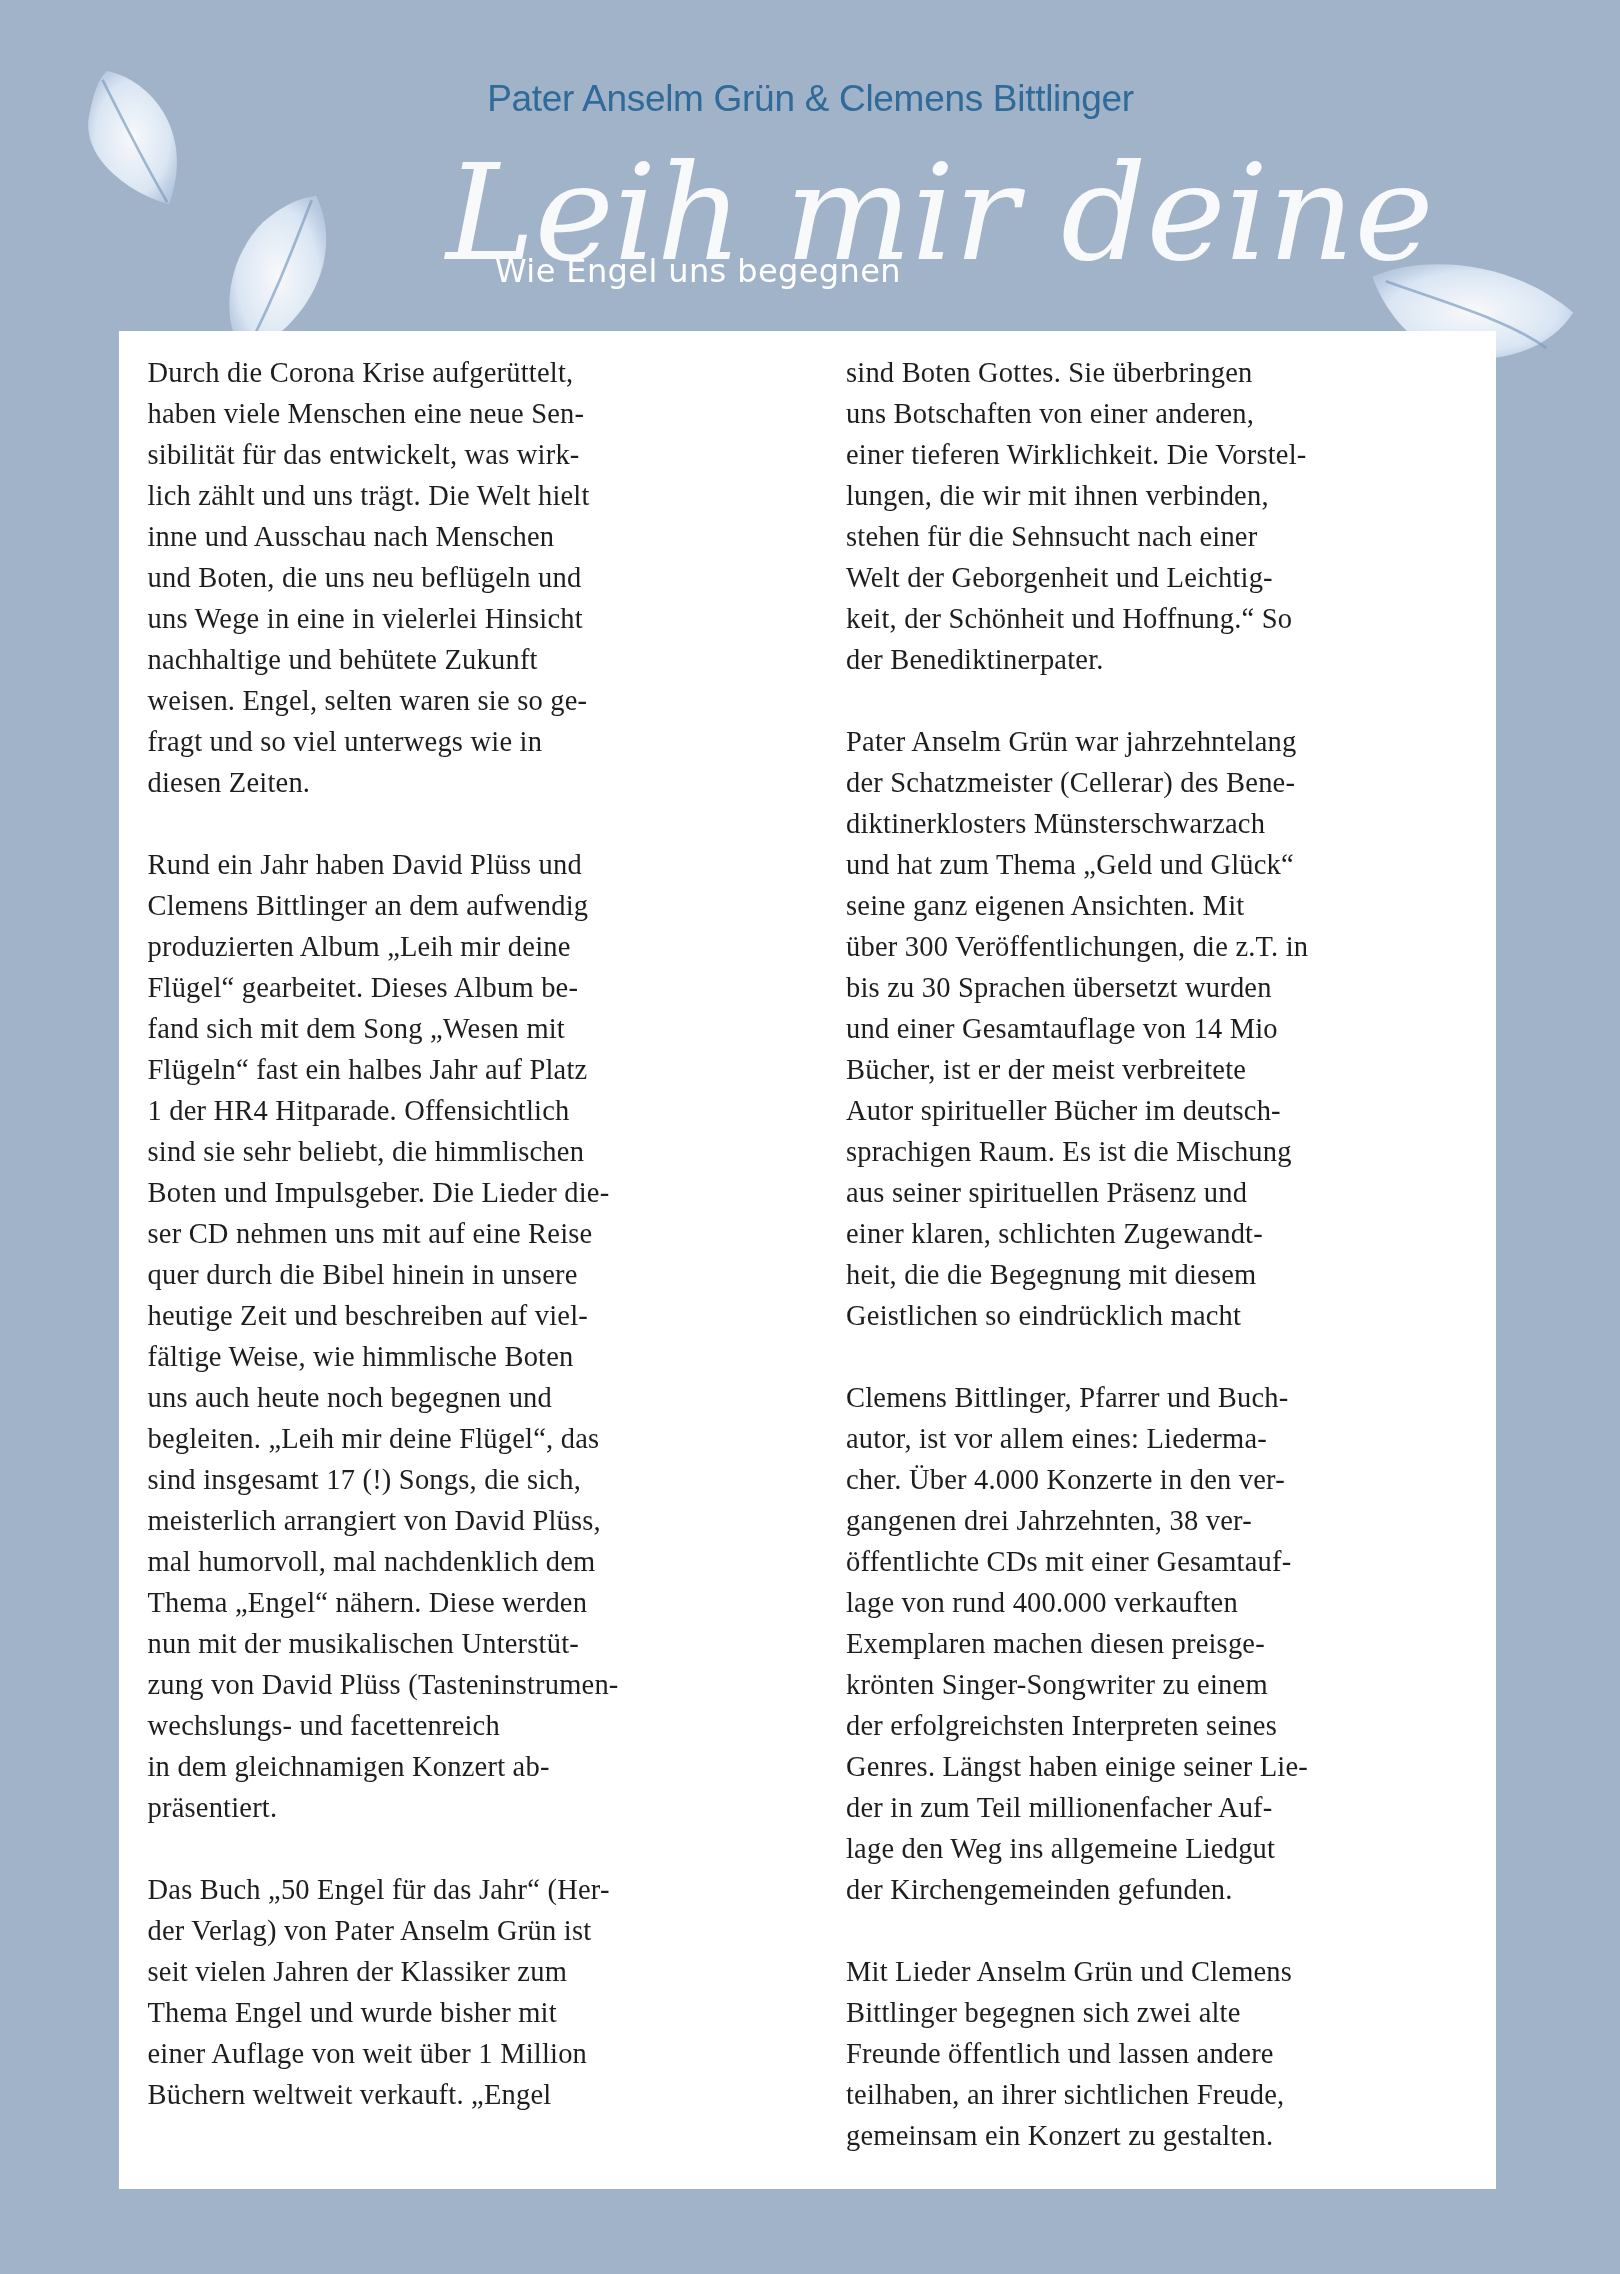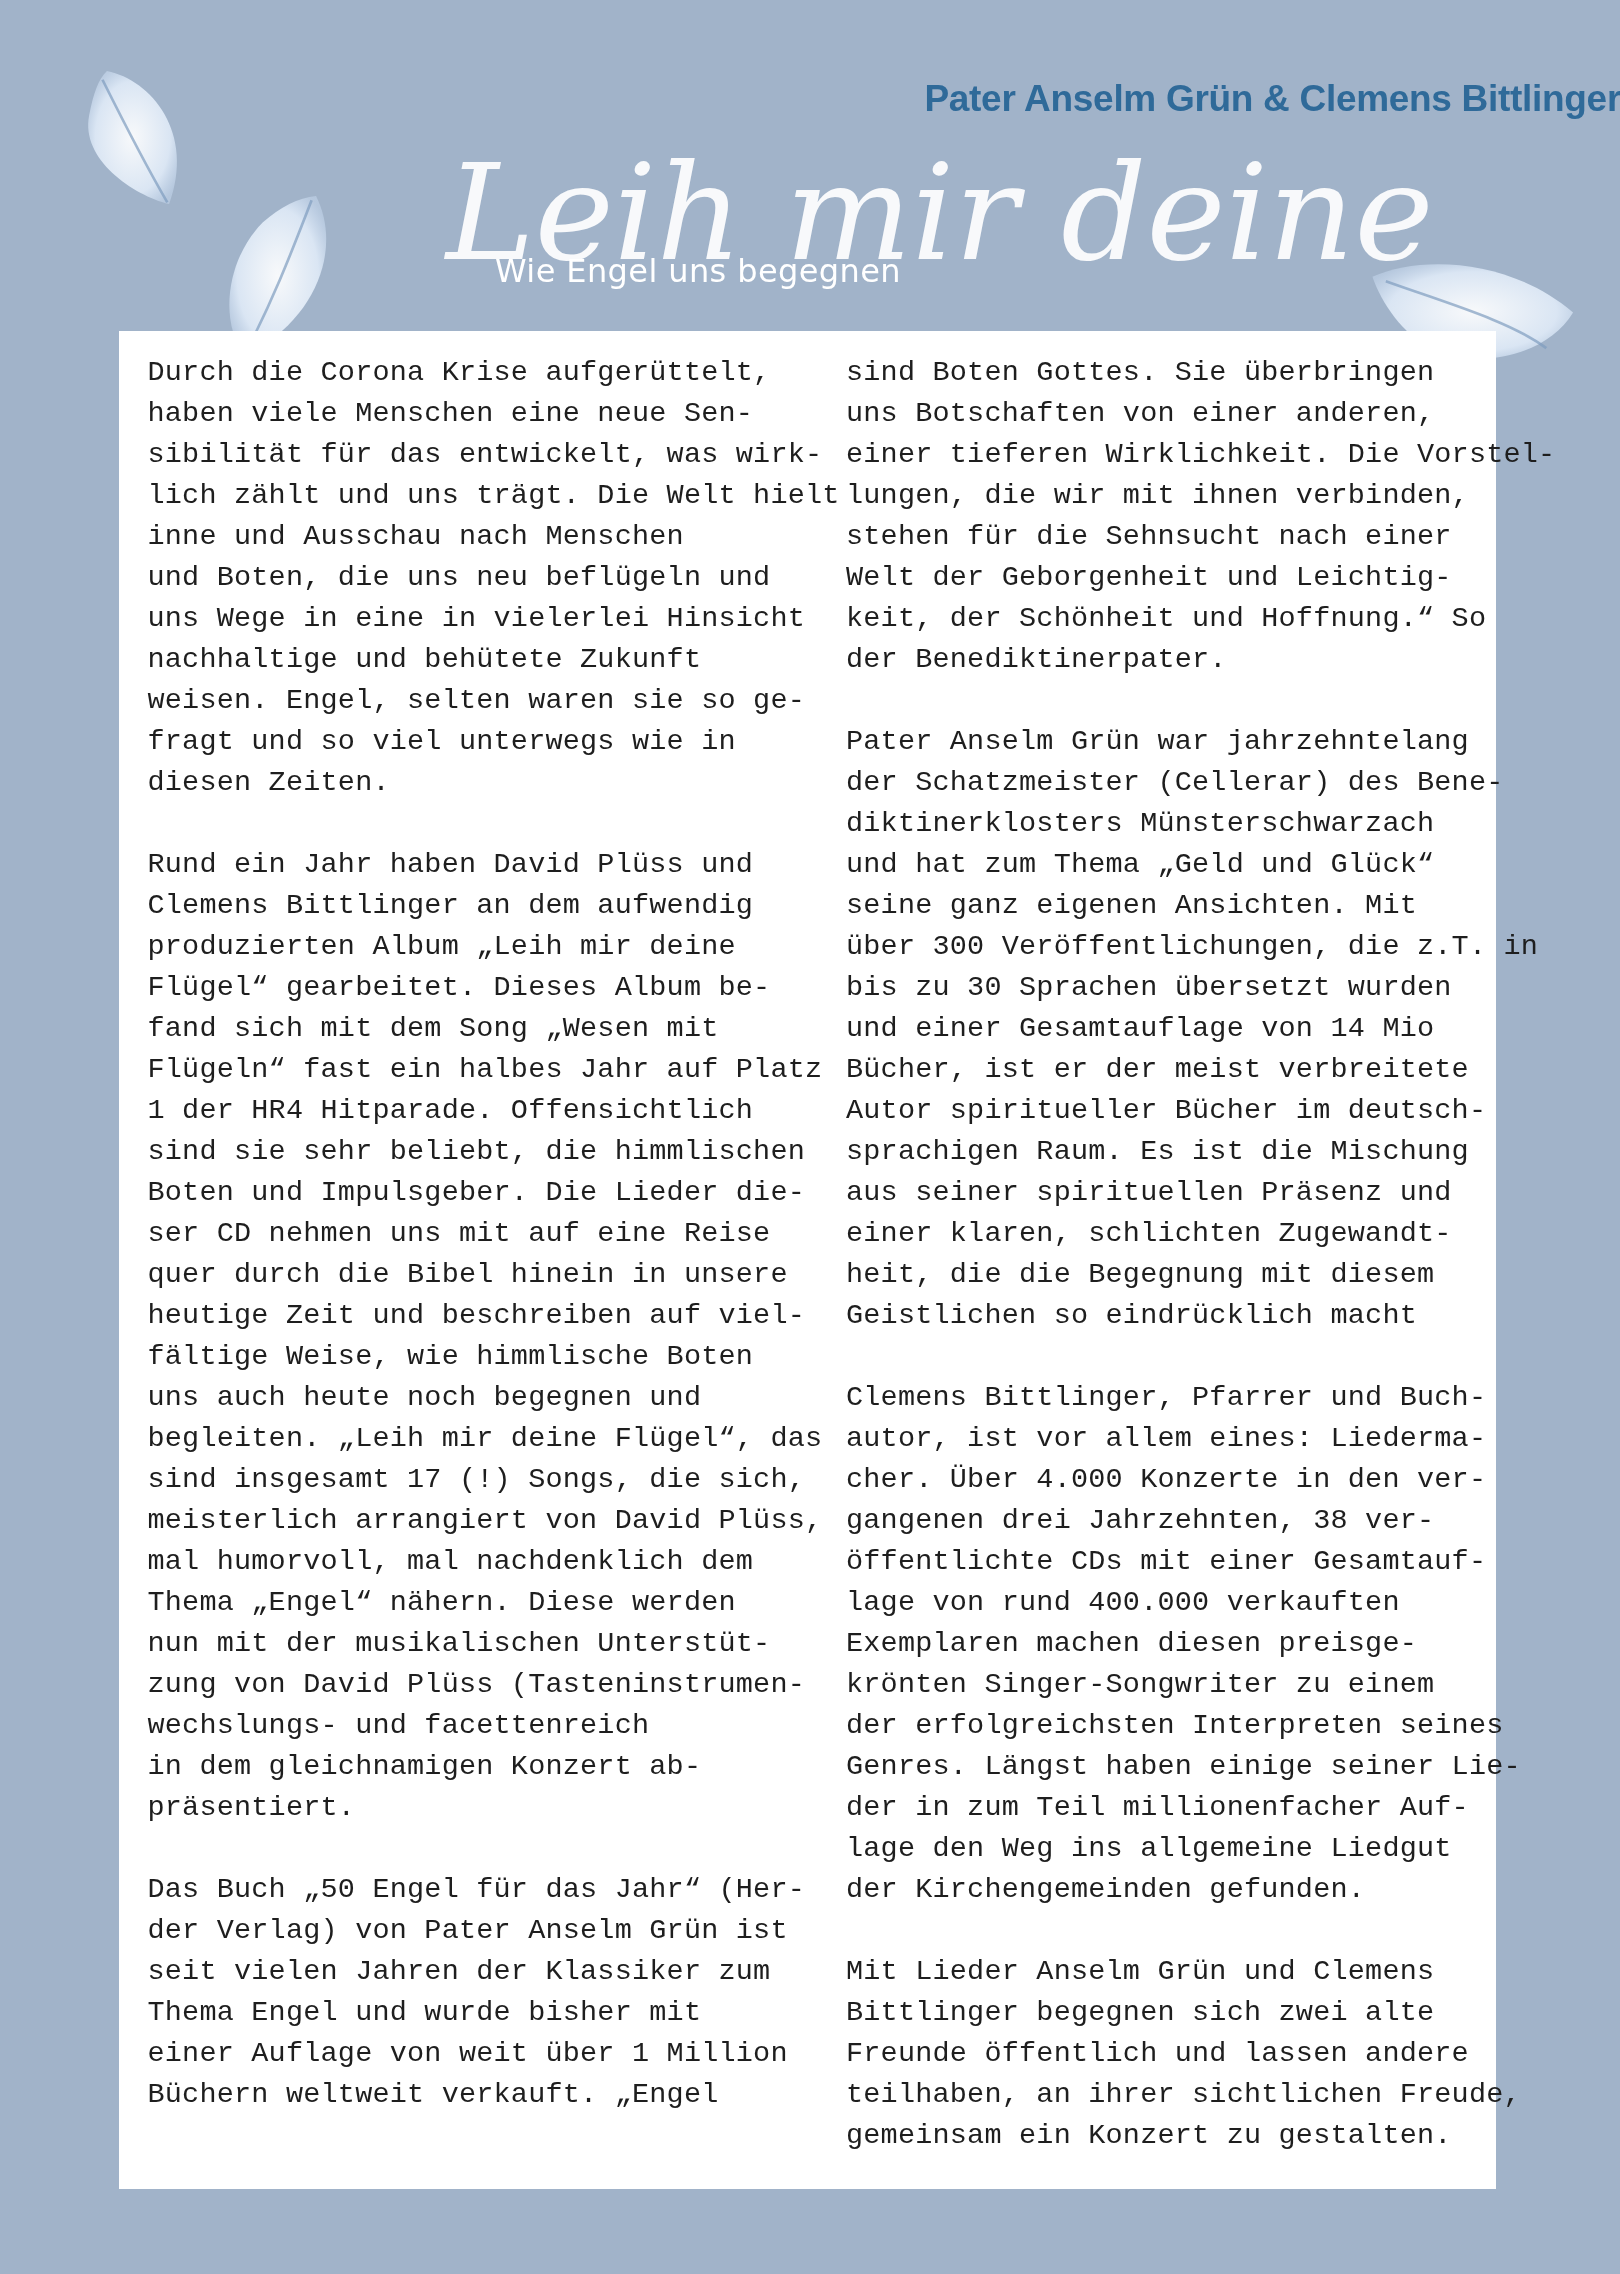--- a/index.html
+++ b/index.html
@@ -5,42 +5,42 @@
   html, body { margin: 0; padding: 0; }
   body {
     width: 1621px; height: 2274px;
     background: #a1b3c9;
     position: relative; overflow: hidden;
     font-family: "DejaVu Sans", "Liberation Sans", sans-serif;
   }
   .feather { position: absolute; }
   .header-title {
     position: absolute; left: 0; width: 1621px; top: 78px;
-    text-align: right; color: #2f6a99;
+    text-align: center; color: #2f6a99;
     font-family: "Liberation Sans", sans-serif;
-    font-weight: bold; font-size: 37px; letter-spacing: -0.3px;
+    font-weight: normal; font-size: 37px; letter-spacing: -0.3px;
   }
   .script-title {
     position: absolute; left: 437px; top: 134px; width: 998px; height: 205px;
   }
   .script-title text {
     font-family: "DejaVu Serif", serif; font-style: italic;
   }
   .subtitle {
     position: absolute; left: 495px; top: 252px;
     color: #ffffff; font-family: "DejaVu Sans", sans-serif;
     font-size: 32px; letter-spacing: 0.4px;
   }
   .panel {
     position: absolute; left: 119px; top: 331px;
     width: 1377px; height: 1858px; background: #ffffff;
   }
   .col {
     position: absolute; top: 21.4px;
-    font-family: Liberation Mono, monospace; font-size: 28.5px;
+    font-family: Liberation Serif, serif; font-size: 28.5px;
     line-height: 41px; color: #1e1e1e; letter-spacing: 0.2px;
     white-space: nowrap;
   }
   .col-left { left: 28.5px; }
   .col-right { left: 708px; margin-left: 19px; }
   .line { display: block; height: 41px; }
   .gap { display: block; height: 41px; }
 </style>
 </head>
 <body>

